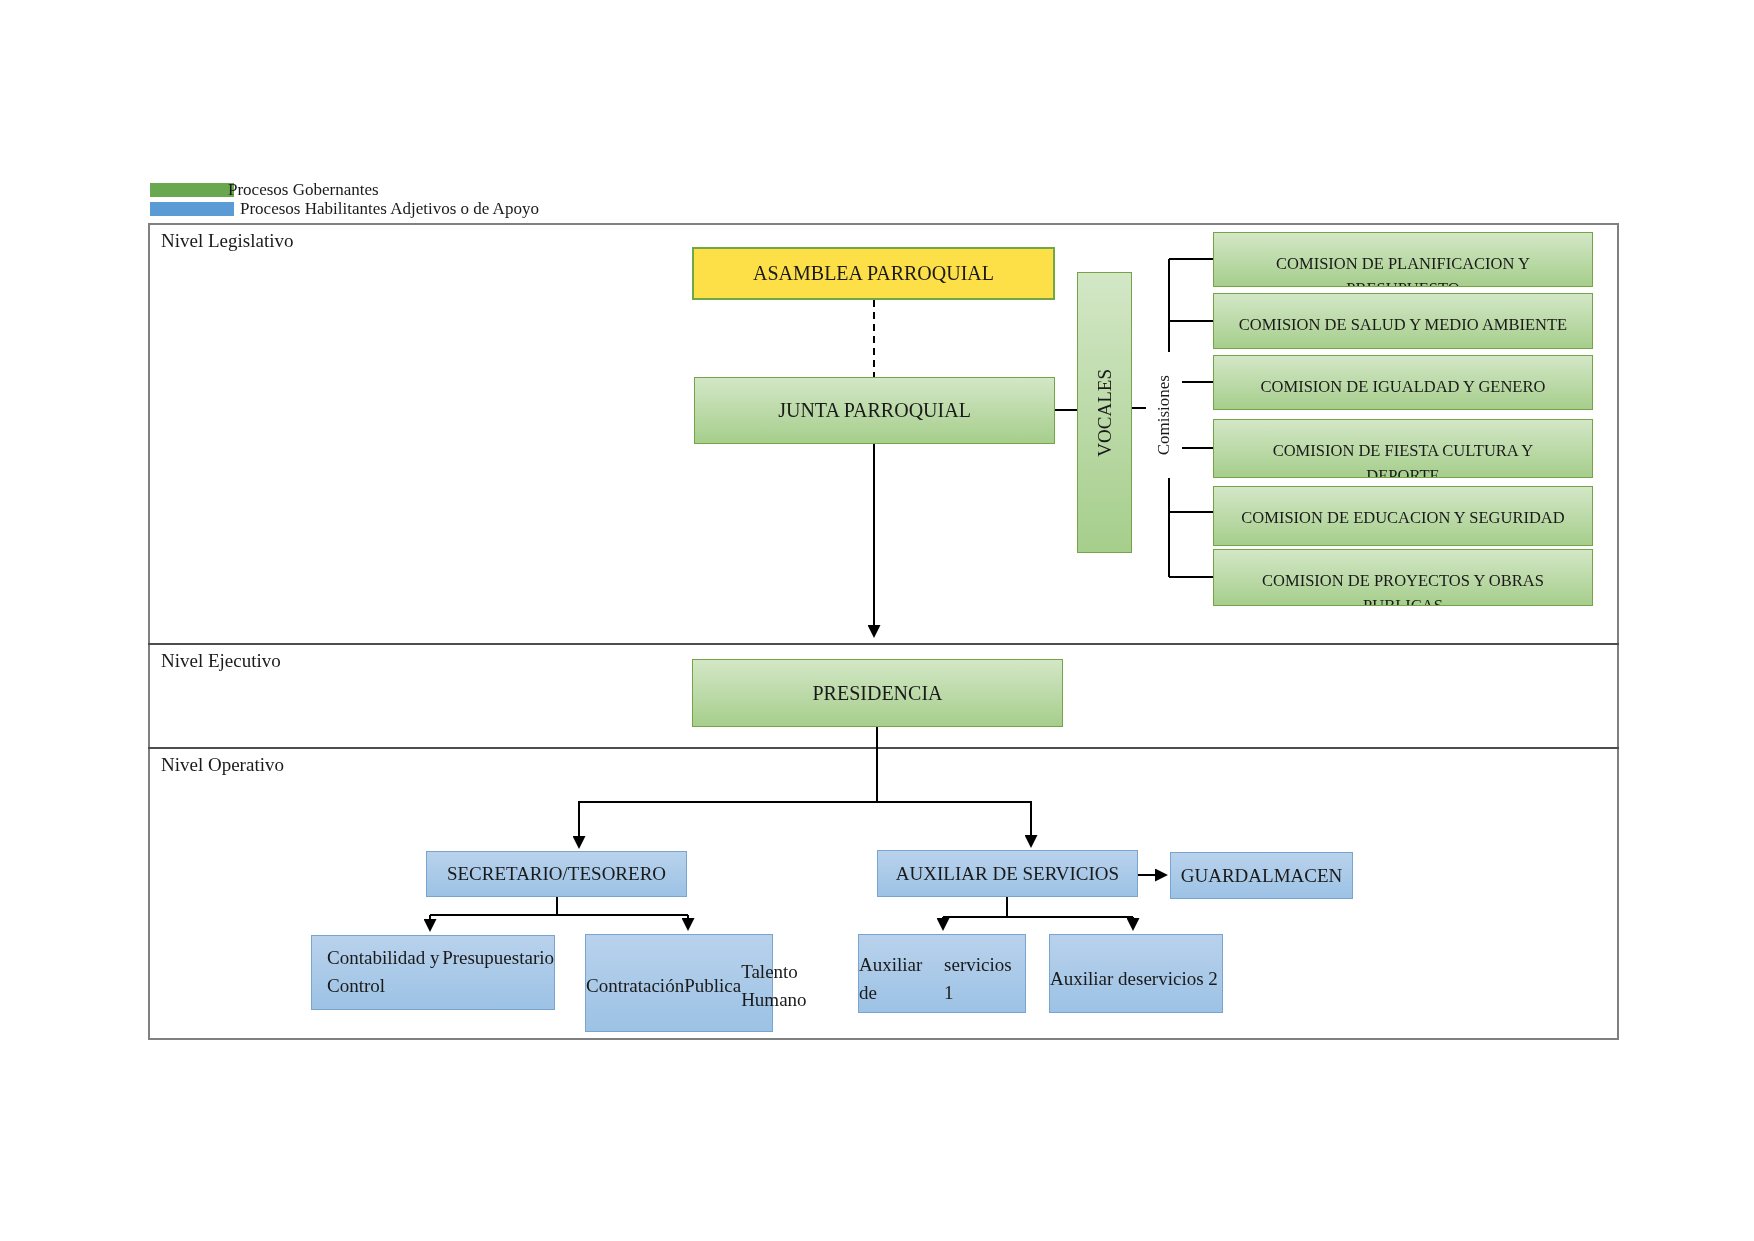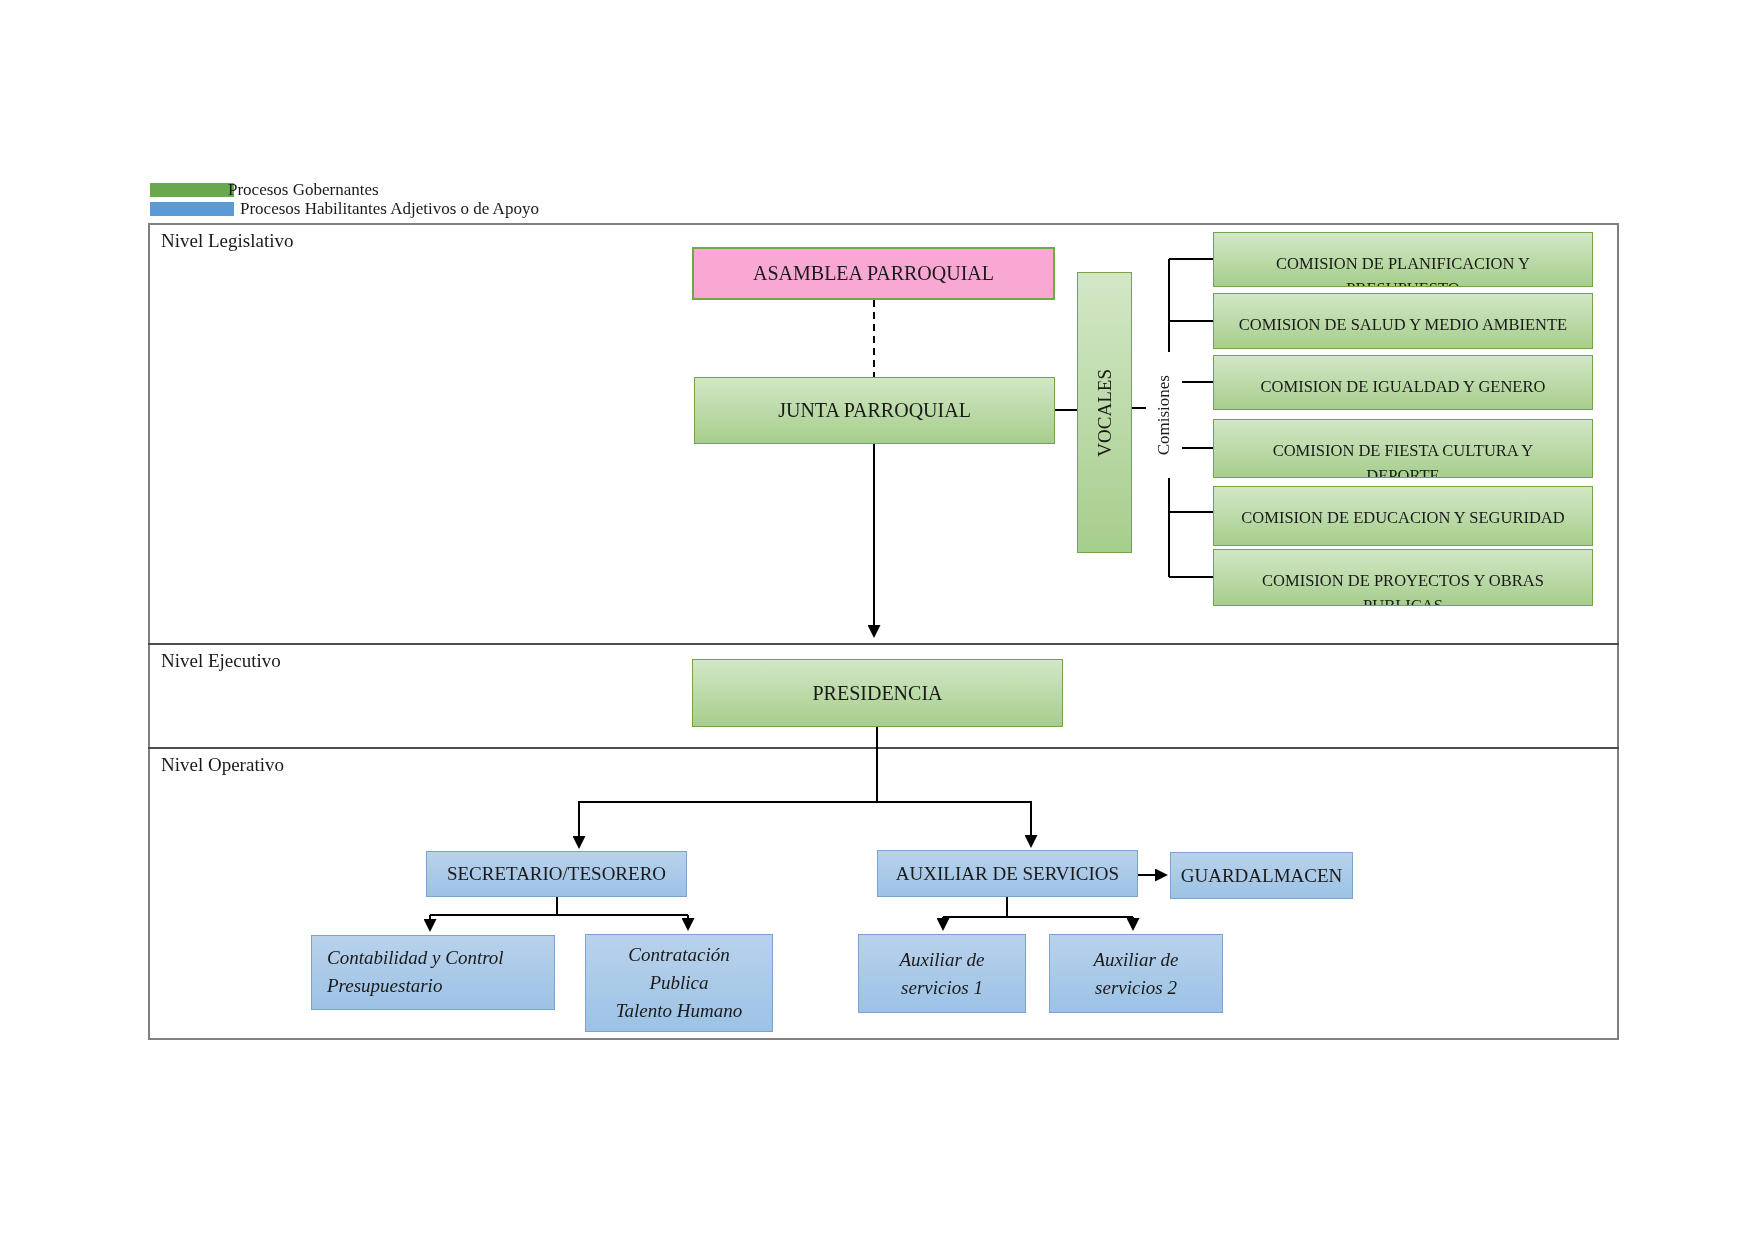--- a/index.html
+++ b/index.html
@@ -11,28 +11,28 @@
   
   .legend-swatch{position:absolute;width:84px;height:14px;}
   .legend-label{position:absolute;font-size:17px;line-height:19px;white-space:nowrap;}
   
   #frame{position:absolute;left:148px;top:223px;width:1467px;height:813px;border:2px solid #808080;background:transparent;}
   .divider{position:absolute;left:148px;width:1471px;height:0;border-top:2px solid #4d4d4d;}
   .section-label{position:absolute;font-size:19px;white-space:nowrap;}
   
   .gbox{position:absolute;background:linear-gradient(#d3e7c6,#a6ce8c);border:1.5px solid #74a446;box-sizing:border-box;}
   .bbox{position:absolute;background:linear-gradient(#b9d2ec,#9cc2e5);border:1.5px solid #78a4cf;box-sizing:border-box;}
-  .wbox{position:absolute;background:#f9a8d4;border:2.5px solid #70a845;box-sizing:border-box;}
+  .wbox{position:absolute;background:#fde047;border:2.5px solid #70a845;box-sizing:border-box;}
   .center{display:flex;align-items:center;justify-content:center;text-align:center;}
   .nodelabel{font-size:20px;}
   .bluelabel{font-size:19px;}
   .com{display:flex;flex-direction:column;align-items:center;padding-top:18px;font-size:16.5px;line-height:25px;overflow:hidden;box-sizing:border-box;}
   .com div{white-space:nowrap;}
   .vtext{writing-mode:vertical-rl;transform:rotate(180deg);}
-  .lines{display:flex;flex-direction:column;font-style:italic;}
+  .lines{display:flex;flex-direction:row;}
   svg{position:absolute;left:0;top:0;pointer-events:none;}
   .conn{stroke:#000;stroke-width:2;fill:none;}
   .dash{stroke-dasharray:7 5;}
 </style>
 </head>
 <body>
 
 <div id="canvas">
 
   <div class="legend-swatch" style="left: 150px; top: 183px; background: rgb(106, 168, 79);"></div>

